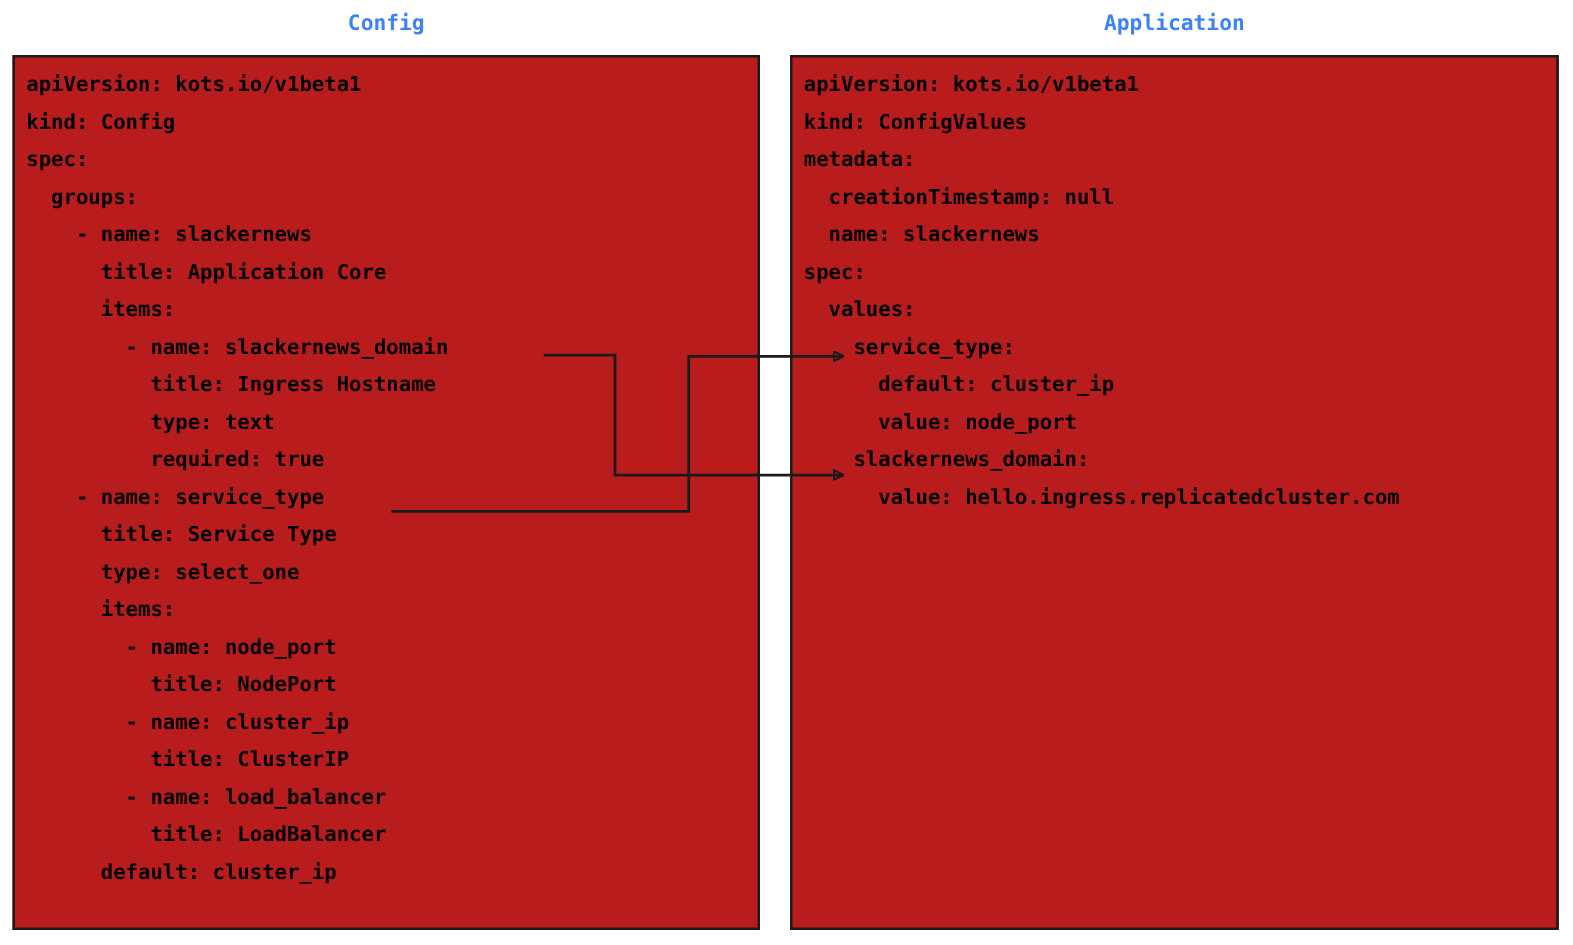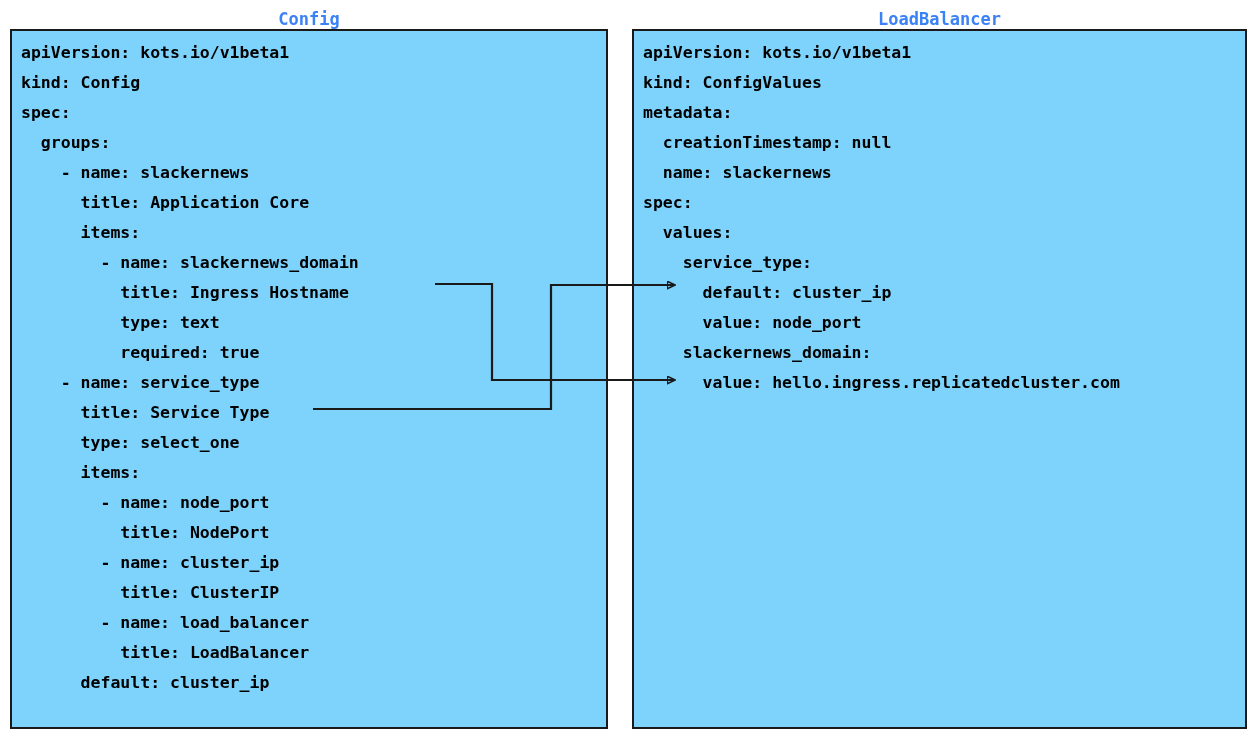--- a/index.html
+++ b/index.html
@@ -23,22 +23,22 @@
     text-align: center;
     top: 9px;
     letter-spacing: 0px;
     white-space: nowrap;
   }
   #title-config { left: 10px; width: 598px; }
   #title-configvalues { left: 632px; width: 615px; }
 
   .panel {
     position: absolute;
-    top: 29px;
-    background: #7dd3fc;
+    top: 44px;
+    background: #b91c1c;
     border: 2px solid #1a1a1a;
     box-sizing: border-box;
     overflow: hidden;
   }
   #panel-config { left: 10px; width: 598px; height: 700px; }
   #panel-configvalues { left: 632px; width: 615px; height: 700px; }
 
   .yaml {
     position: absolute;
     top: 7px;
@@ -62,21 +62,21 @@
     width: 1258px;
     height: 756px;
     pointer-events: none;
   }
 </style>
 </head>
 <body>
 
 <div id="title-config" class="panel-title">Config</div>
 
-<div id="title-configvalues" class="panel-title">LoadBalancer</div>
+<div id="title-configvalues" class="panel-title">Application</div>
 
 <div id="panel-config" class="panel">
   <div class="yaml" id="yaml-left"><div class="line">apiVersion: kots.io/v1beta1</div><div class="line">kind: Config</div><div class="line">spec:</div><div class="line">  groups:</div><div class="line">    - name: slackernews</div><div class="line">      title: Application Core</div><div class="line">      items:</div><div class="line">        - name: slackernews_domain</div><div class="line">          title: Ingress Hostname</div><div class="line">          type: text</div><div class="line">          required: true</div><div class="line">    - name: service_type</div><div class="line">      title: Service Type</div><div class="line">      type: select_one</div><div class="line">      items:</div><div class="line">        - name: node_port</div><div class="line">          title: NodePort</div><div class="line">        - name: cluster_ip</div><div class="line">          title: ClusterIP</div><div class="line">        - name: load_balancer</div><div class="line">          title: LoadBalancer</div><div class="line">      default: cluster_ip</div></div>
 </div>
 
 <div id="panel-configvalues" class="panel">
   <div class="yaml" id="yaml-right"><div class="line">apiVersion: kots.io/v1beta1</div><div class="line">kind: ConfigValues</div><div class="line">metadata:</div><div class="line">  creationTimestamp: null</div><div class="line">  name: slackernews</div><div class="line">spec:</div><div class="line">  values:</div><div class="line">    service_type:</div><div class="line">      default: cluster_ip</div><div class="line">      value: node_port</div><div class="line">    slackernews_domain:</div><div class="line">      value: hello.ingress.replicatedcluster.com</div></div>
 </div>
 
 <svg id="arrow-layer" viewBox="0 0 1258 756">

